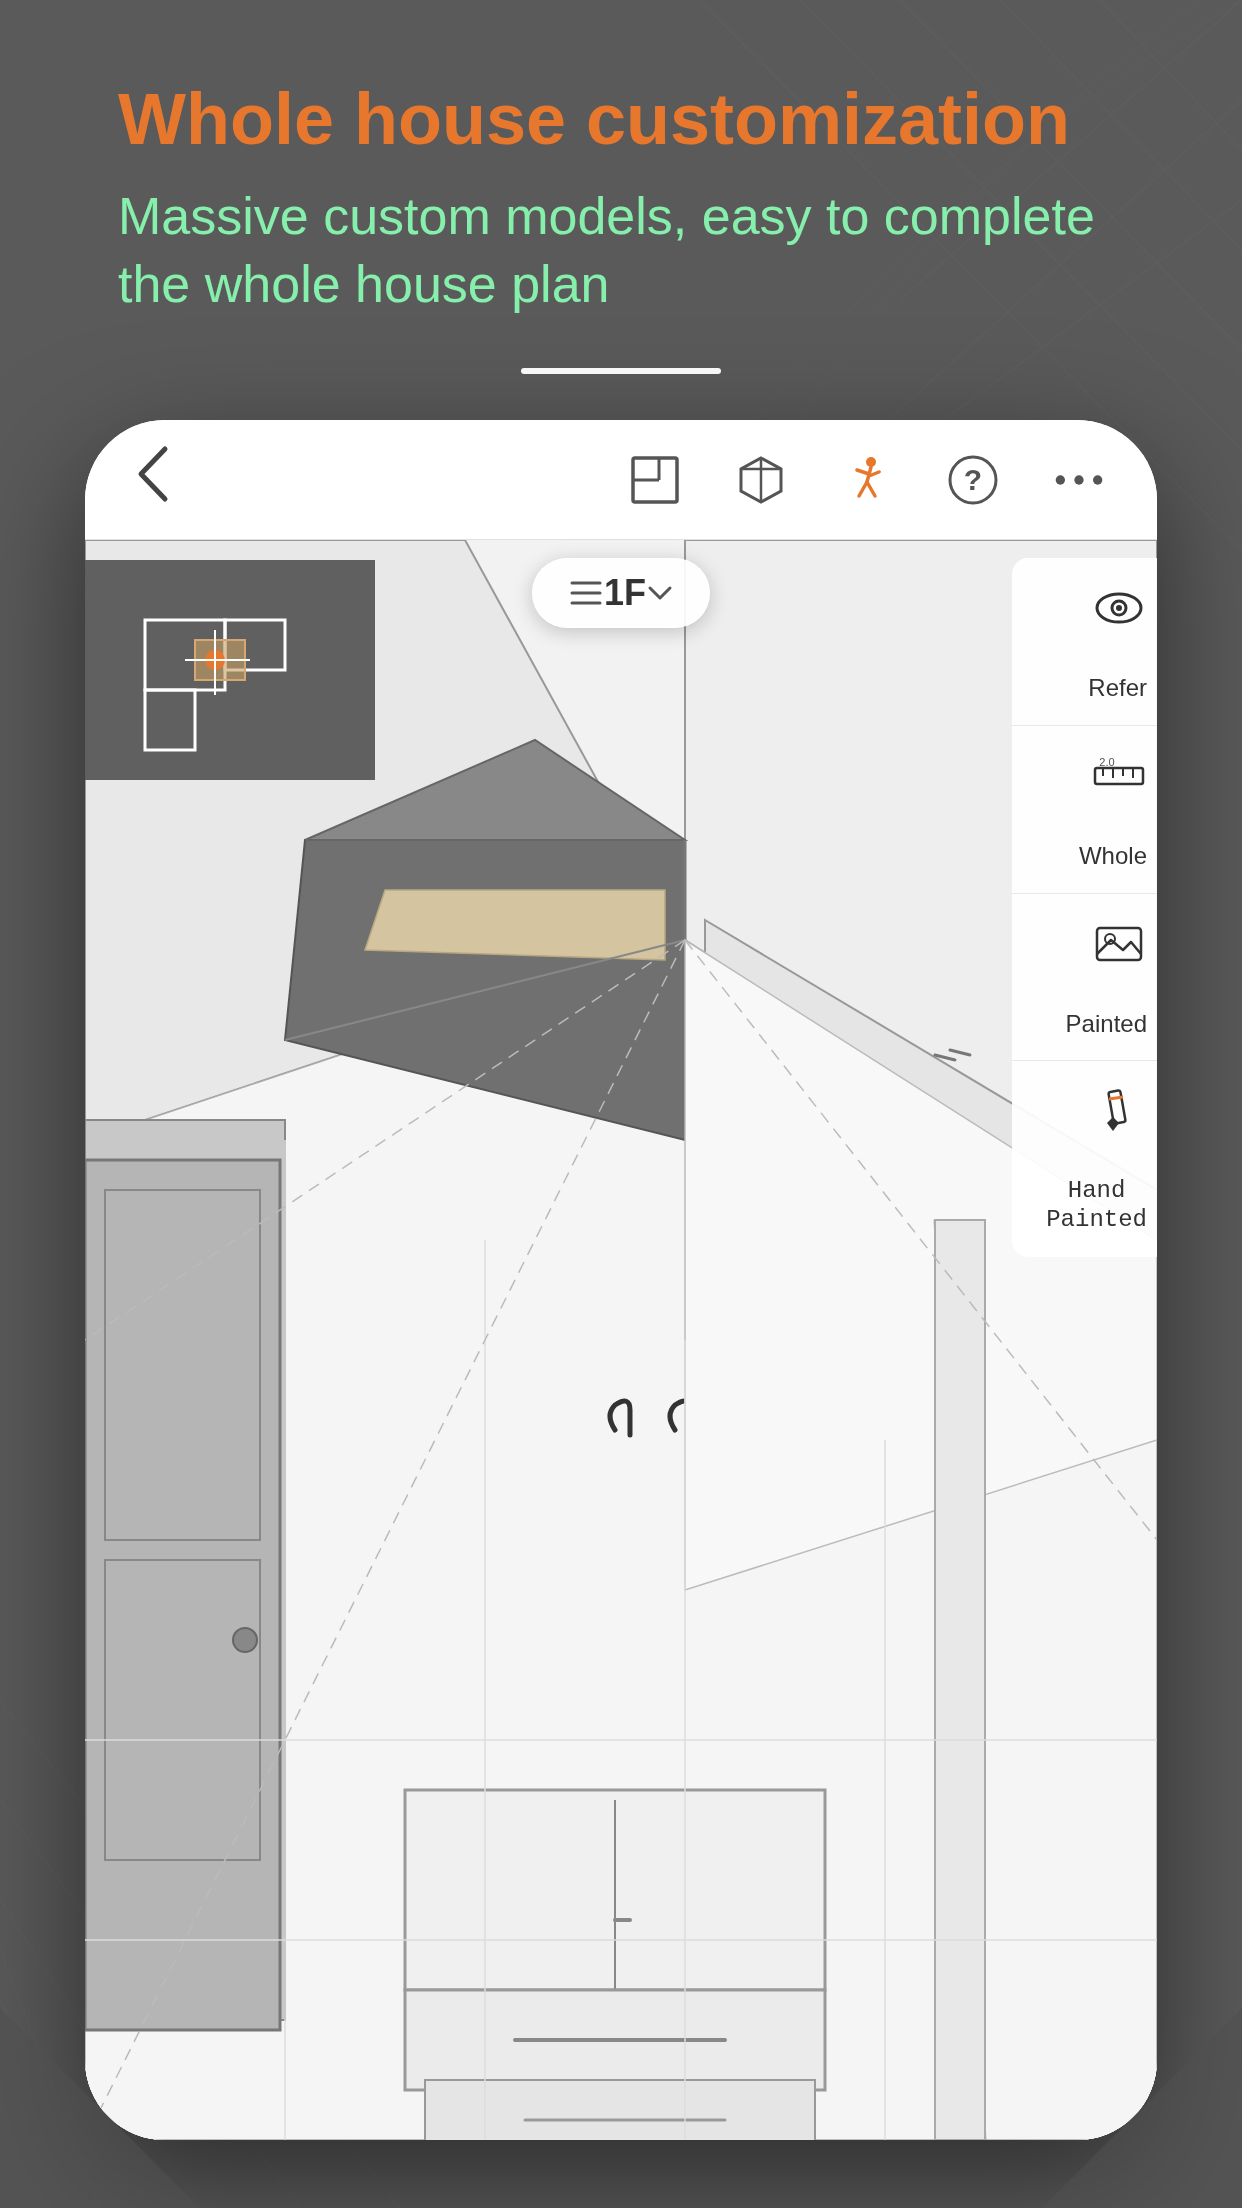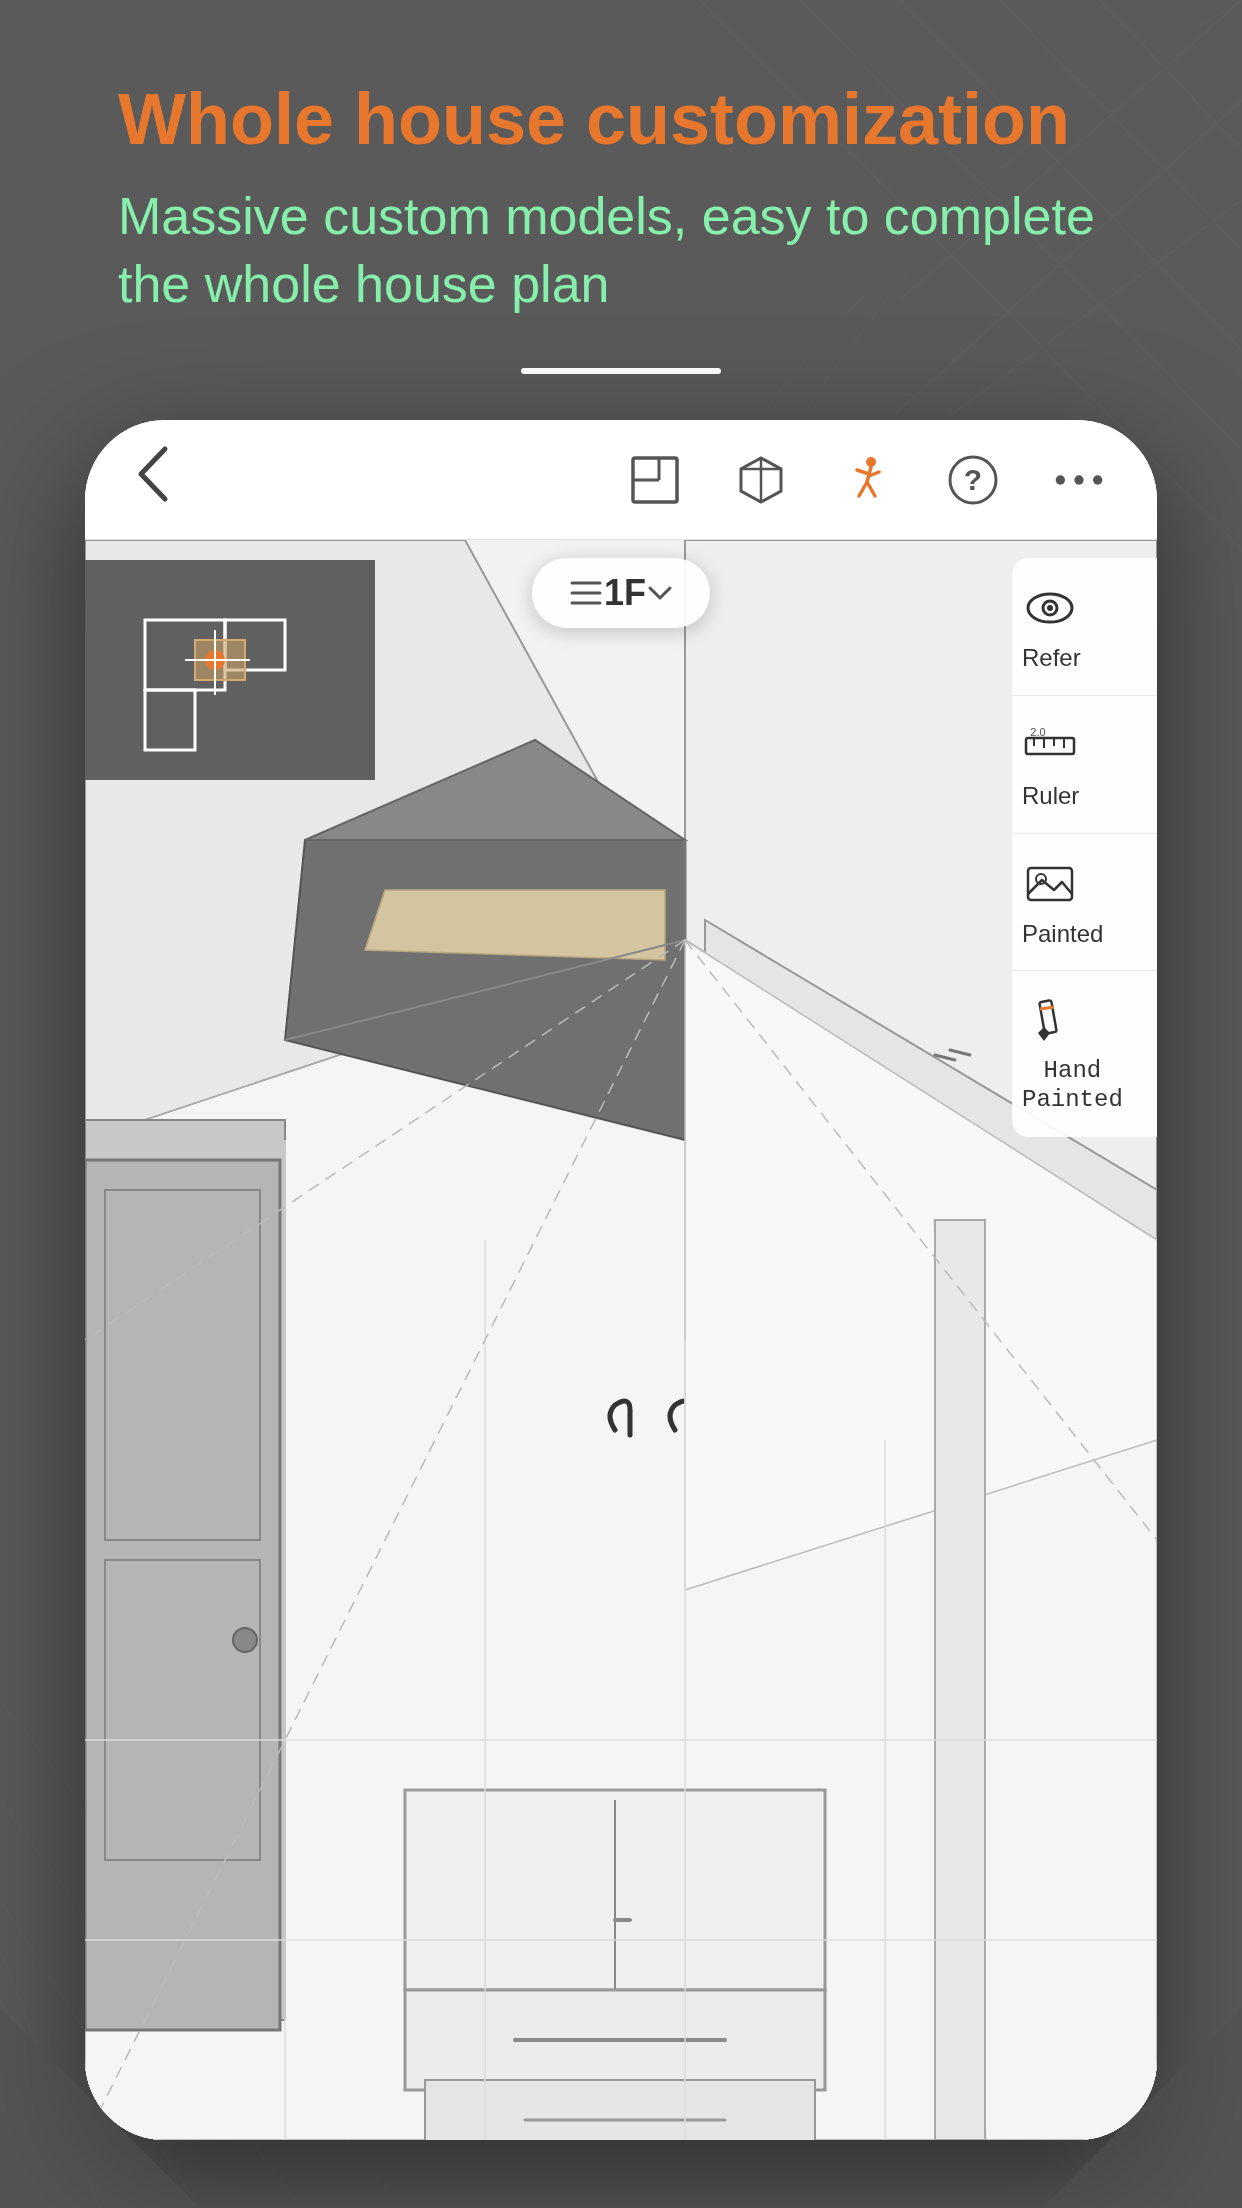--- a/index.html
+++ b/index.html
@@ -156,24 +156,25 @@
       border-radius: 16px 0 0 16px;
       z-index: 5;
       display: flex;
       flex-direction: column;
       overflow: hidden;
     }
 
     .sidebar-item {
       display: flex;
       flex-direction: column;
-      align-items: flex-start;
+      align-items: flex-end;
       padding: 22px 10px;
       border-bottom: 1px solid #e8e8e8;
       cursor: pointer;
+      gap: 30px;
     }
 
     .sidebar-item:last-child {
       border-bottom: none;
     }
 
     .sidebar-item-icon {
       width: 56px;
       height: 56px;
       display: flex;
@@ -433,21 +434,21 @@
           <div class="sidebar-item-icon">
             <svg width="52" height="44" viewBox="0 0 52 44" fill="none" xmlns="http://www.w3.org/2000/svg">
               <rect x="2" y="14" width="48" height="16" rx="2" stroke="#333" stroke-width="2.5" fill="none"></rect>
               <line x1="10" y1="14" x2="10" y2="22" stroke="#333" stroke-width="2"></line>
               <line x1="20" y1="14" x2="20" y2="24" stroke="#333" stroke-width="2"></line>
               <line x1="30" y1="14" x2="30" y2="22" stroke="#333" stroke-width="2"></line>
               <line x1="40" y1="14" x2="40" y2="24" stroke="#333" stroke-width="2"></line>
               <text x="14" y="12" font-size="11" fill="#555" text-anchor="middle">2.0</text>
             </svg>
           </div>
-          <span class="sidebar-item-label">Ruler</span>
+          <span class="sidebar-item-label">Whole</span>
         </div>
 
         <div class="sidebar-item">
           <div class="sidebar-item-icon">
             <svg width="52" height="44" viewBox="0 0 52 44" fill="none" xmlns="http://www.w3.org/2000/svg">
               <rect x="4" y="6" width="44" height="32" rx="3" stroke="#333" stroke-width="2.5" fill="none"></rect>
               <circle cx="17" cy="17" r="5" stroke="#333" stroke-width="2" fill="none"></circle>
               <polyline points="4,32 18,18 30,28 38,20 48,32" stroke="#333" stroke-width="2.5" fill="none" stroke-linejoin="round"></polyline>
             </svg>
           </div>

